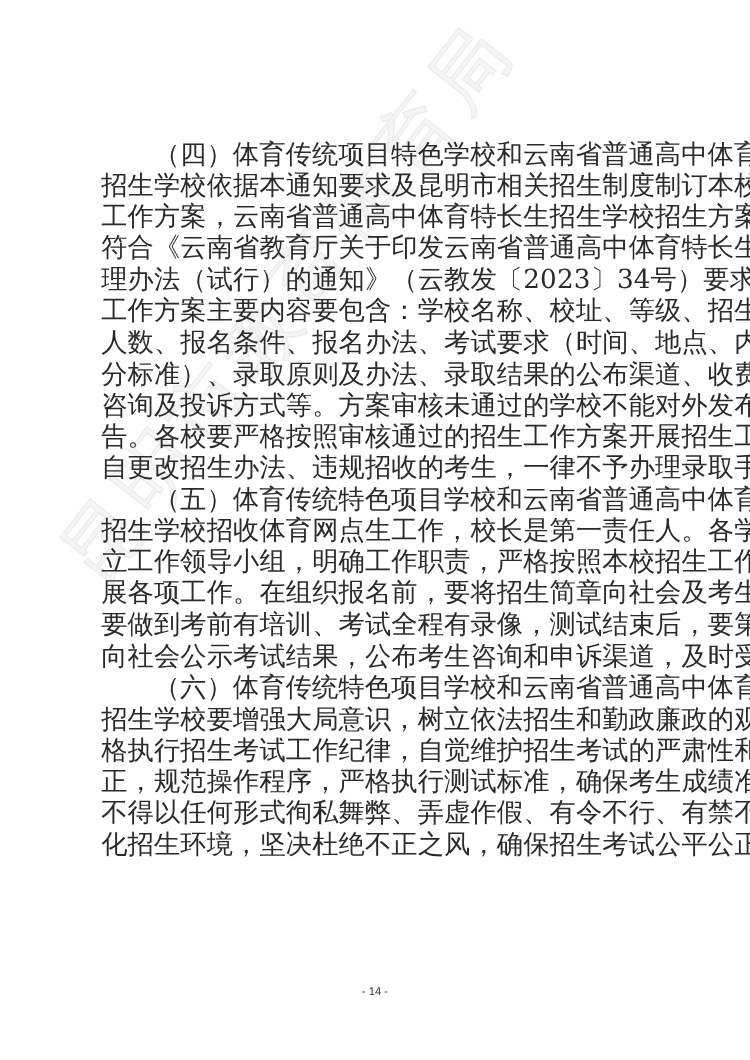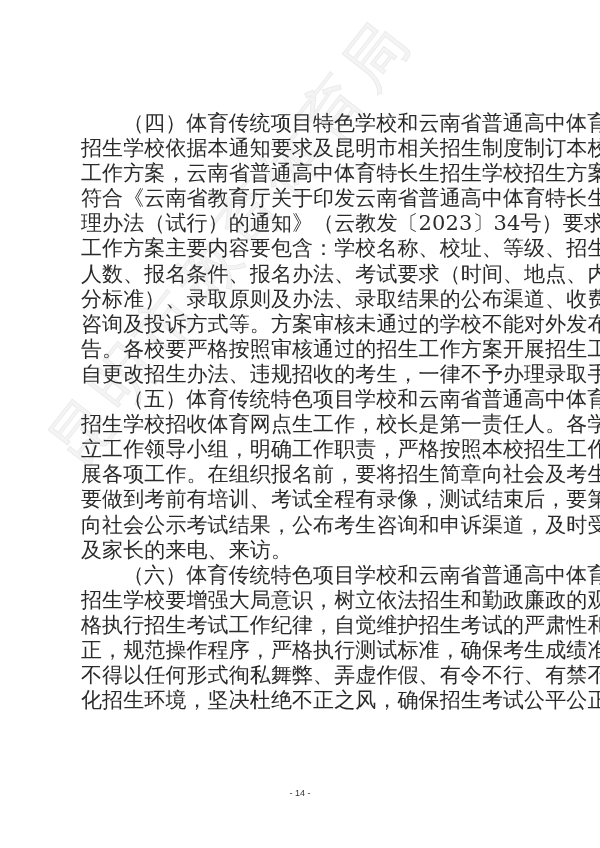--- a/index.html
+++ b/index.html
@@ -91,21 +91,20 @@
       <span class="line last">自更改招生办法、违规招收的考生，一律不予办理录取手续。</span>
     </div>
 
     <div>
       <span class="line indent">（五）体育传统特色项目学校和云南省普通高中体育特长生</span>
       <span class="line">招生学校招收体育网点生工作，校长是第一责任人。各学校要成</span>
       <span class="line">立工作领导小组，明确工作职责，严格按照本校招生工作方案开</span>
       <span class="line">展各项工作。在组织报名前，要将招生简章向社会及考生公示，</span>
       <span class="line">要做到考前有培训、考试全程有录像，测试结束后，要第一时间</span>
       <span class="line">向社会公示考试结果，公布考生咨询和申诉渠道，及时受理考生</span>
-      <span class="line last">及家长的来电、来访。</span>
     </div>
 
     <div>
       <span class="line indent">（六）体育传统特色项目学校和云南省普通高中体育特长生</span>
       <span class="line">招生学校要增强大局意识，树立依法招生和勤政廉政的观念，严</span>
       <span class="line">格执行招生考试工作纪律，自觉维护招生考试的严肃性和公平公</span>
       <span class="line">正，规范操作程序，严格执行测试标准，确保考生成绩准确公正。</span>
       <span class="line">不得以任何形式徇私舞弊、弄虚作假、有令不行、有禁不止。优</span>
       <span class="line last">化招生环境，坚决杜绝不正之风，确保招生考试公平公正。</span>
     </div>

